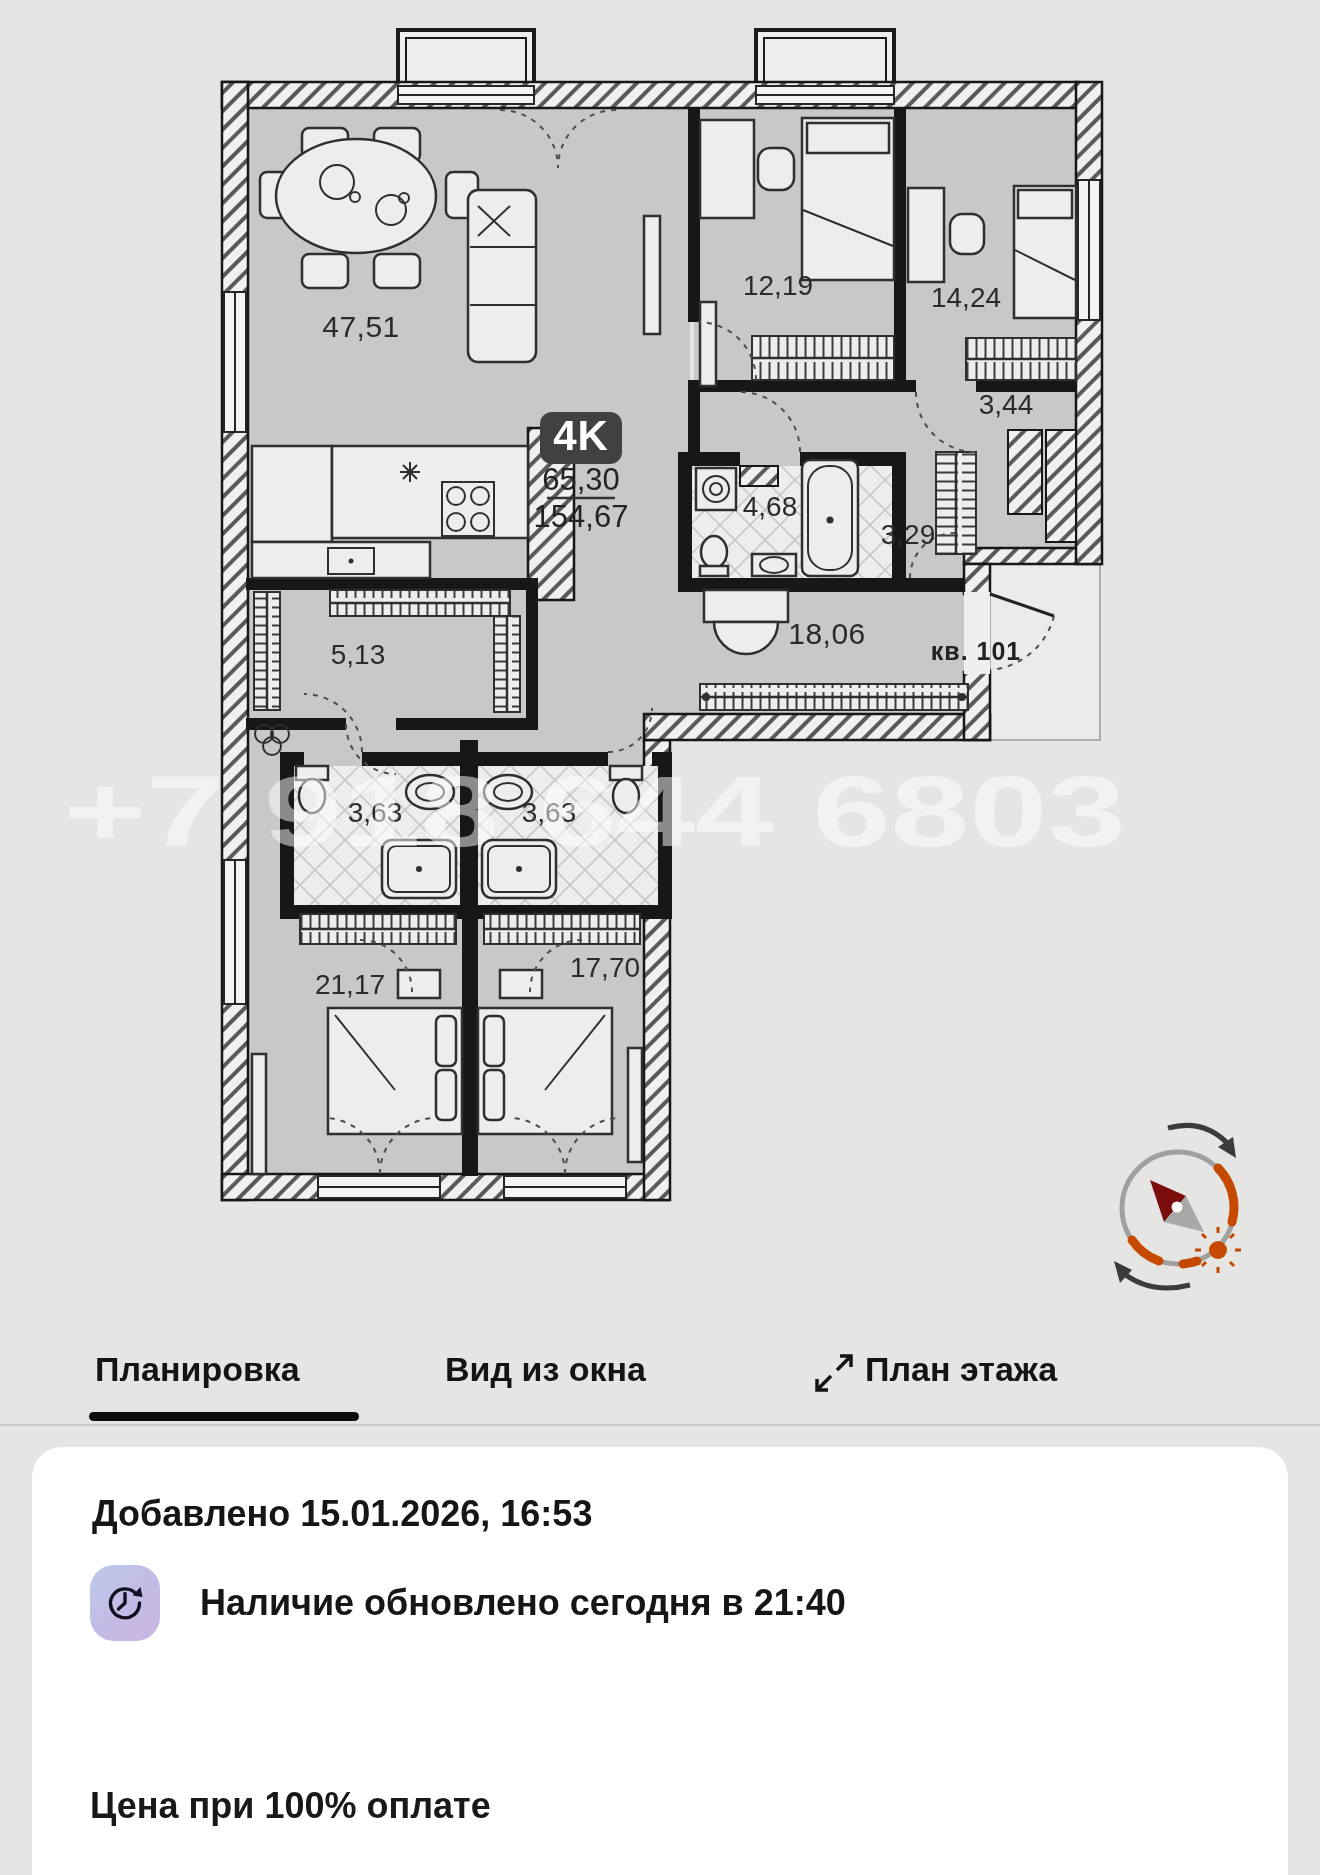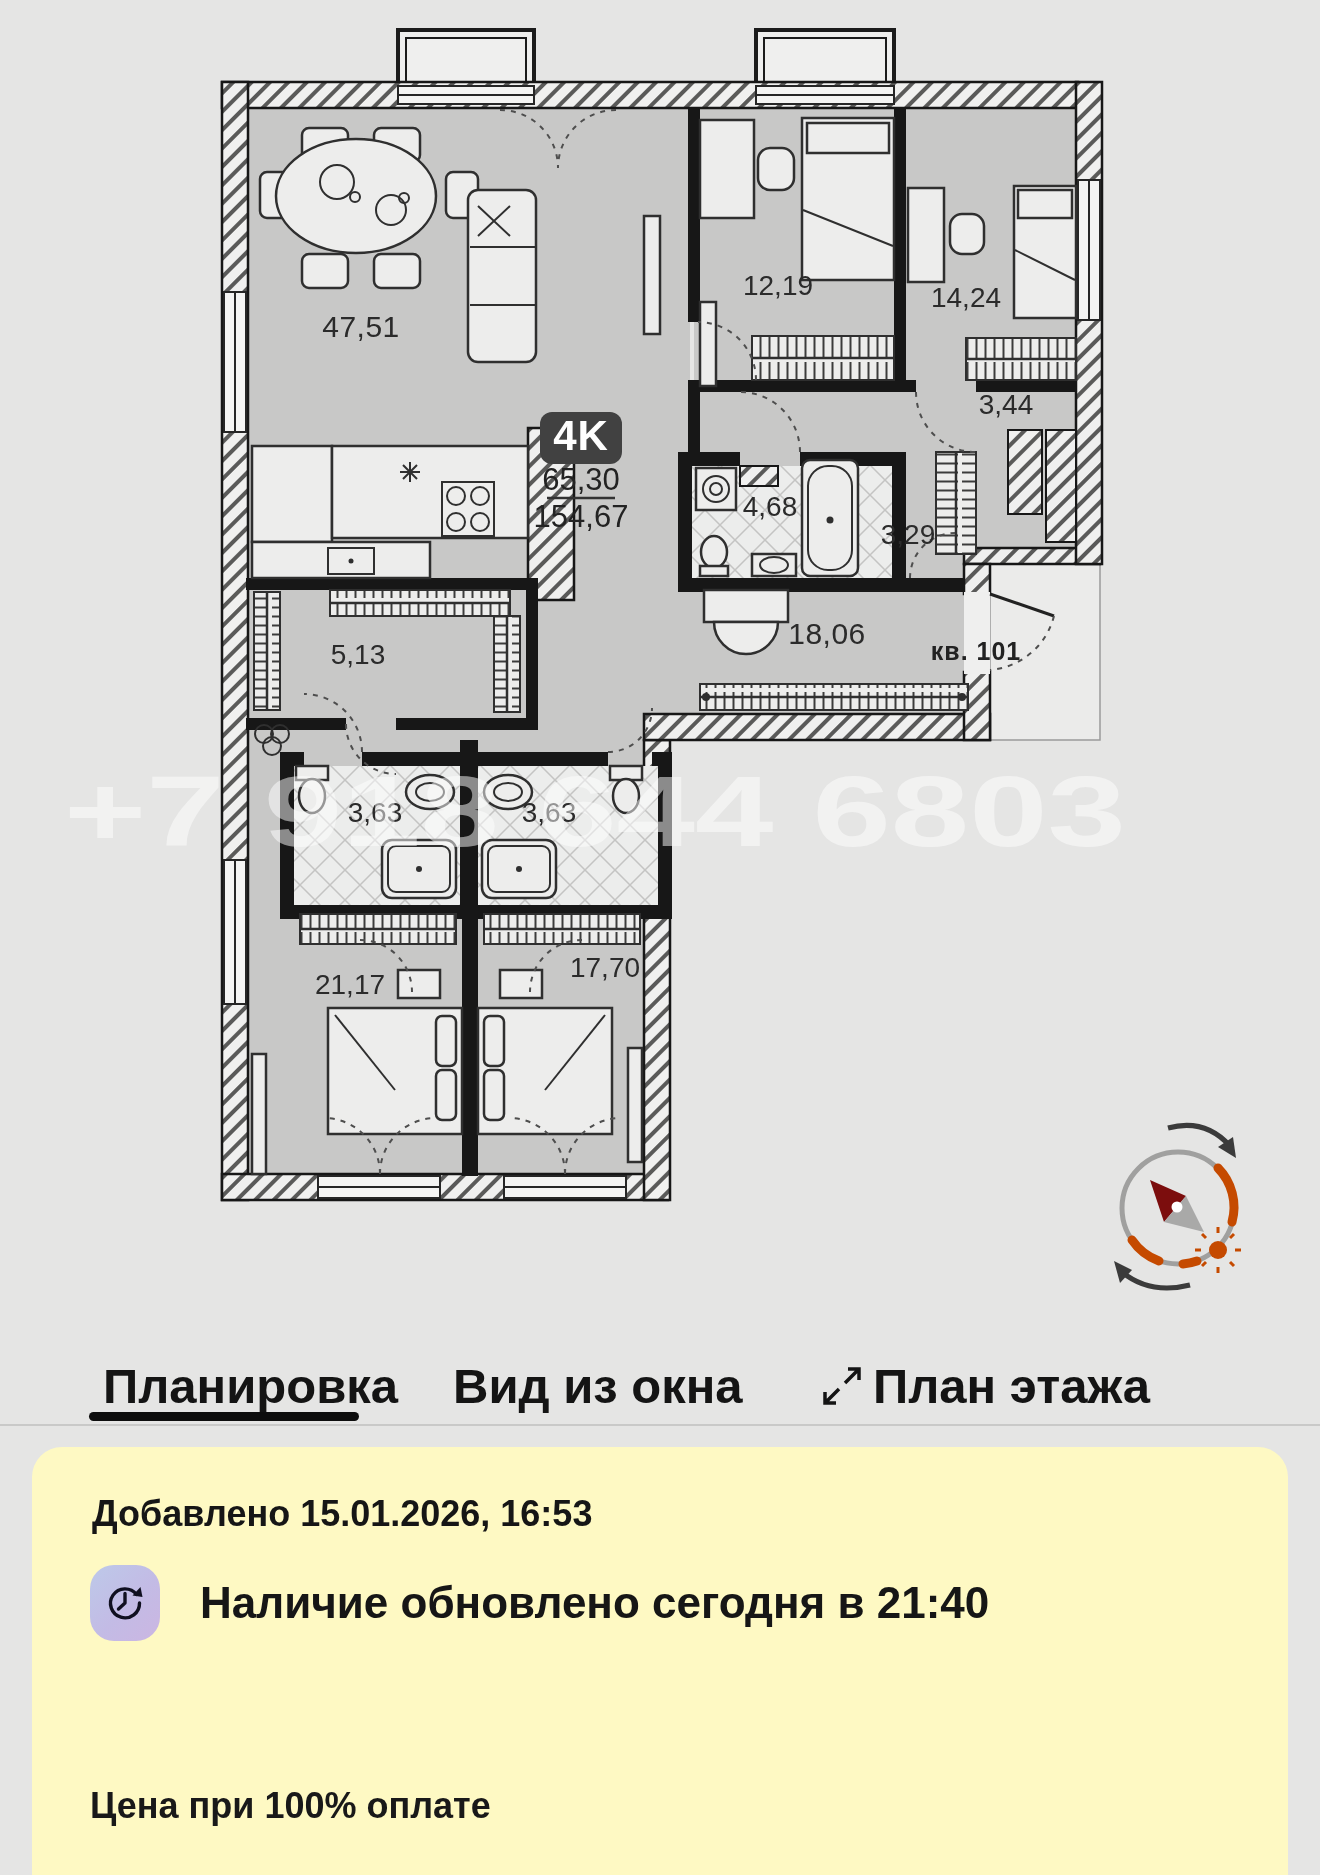--- a/index.html
+++ b/index.html
@@ -9,32 +9,32 @@
   svg text{font-family:"Liberation Sans","DejaVu Sans",sans-serif;}
   .lbl{font-size:30px;font-weight:500;fill:#2b2b2b;letter-spacing:.5px;}
   .lbl-s{font-size:28px;font-weight:500;fill:#2b2b2b;}
   .w{fill:#171717;}
   .furn{fill:#ededec;stroke:#2f2f2f;stroke-width:2.5;}
   .thin{fill:none;stroke:#2f2f2f;stroke-width:2;}
   .dash{fill:none;stroke:#4e4e4e;stroke-width:2;stroke-dasharray:5 6;}
   .rail{stroke:#2f2f2f;stroke-width:2.5;}
   
   .tabs{position:absolute;top:1346px;left:0;width:1320px;height:66px;}
-  .tab{position:absolute;top:0;background:none;border:none;padding:0;margin:12px;
-       font-family:"Liberation Sans",sans-serif;font-size:49px;font-weight:700;color:#141414;
-       display:flex;align-items:center;gap:34px;cursor:pointer;}
+  .tab{position:absolute;top:0;background:none;border:none;padding:0;margin:4px;
+       font-family:"Liberation Sans",sans-serif;font-size:34px;font-weight:700;color:#141414;
+       display:flex;gap:34px;cursor:pointer;}
   .tab-underline{position:absolute;left:89px;top:1412px;width:270px;height:9px;border-radius:5px;background:#0d0d0d;}
   .divider{position:absolute;left:0;top:1424px;width:1320px;height:2px;background:#c9c9c8;}
   
-  .card{position:absolute;left:32px;top:1447px;width:1256px;height:428px;background:#fef9c3;border-radius:30px 30px 0 0;}
+  .card{position:absolute;left:32px;top:1447px;width:1256px;height:428px;background:#ffffff;border-radius:30px 30px 0 0;}
   .added{position:absolute;left:60px;top:46px;font-size:36px;font-weight:700;color:#161616;}
   .avail-row{position:absolute;left:58px;top:118px;display:flex;align-items:center;gap:40px;}
   .avail-icon{width:70px;height:76px;border-radius:24px;background:linear-gradient(135deg,#bdc9e9 0%,#c3bbe5 55%,#cbb6e2 100%);
               display:flex;align-items:center;justify-content:center;}
-  .avail-text{font-size:44px;font-weight:700;color:#161616;}
+  .avail-text{font-size:36px;font-weight:700;color:#161616;}
   .price{position:absolute;left:58px;top:232px;font-size:72px;font-weight:800;color:#0d0d0d;letter-spacing:-1px;}
   .price .rub{color:#8e8e8d;font-weight:700;font-size:62px;font-family:"DejaVu Sans",sans-serif;margin-left:10px;}
   .note{position:absolute;left:58px;top:338px;font-size:36px;font-weight:700;color:#191919;text-align:right;}
 </style>
 </head>
 <body>
 
 <div class="screen">
 
   <div class="plan-area">

